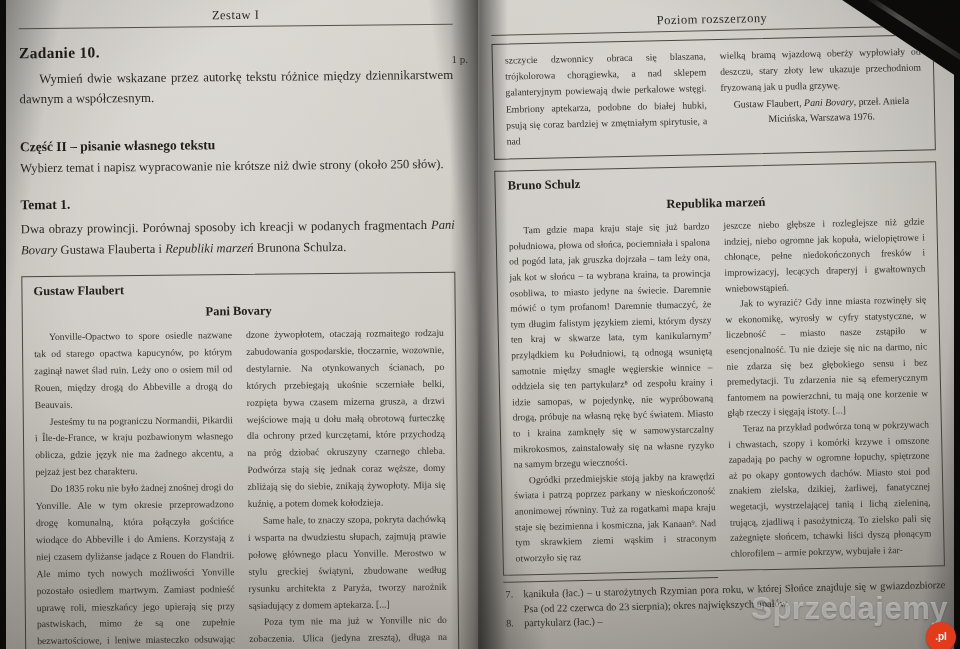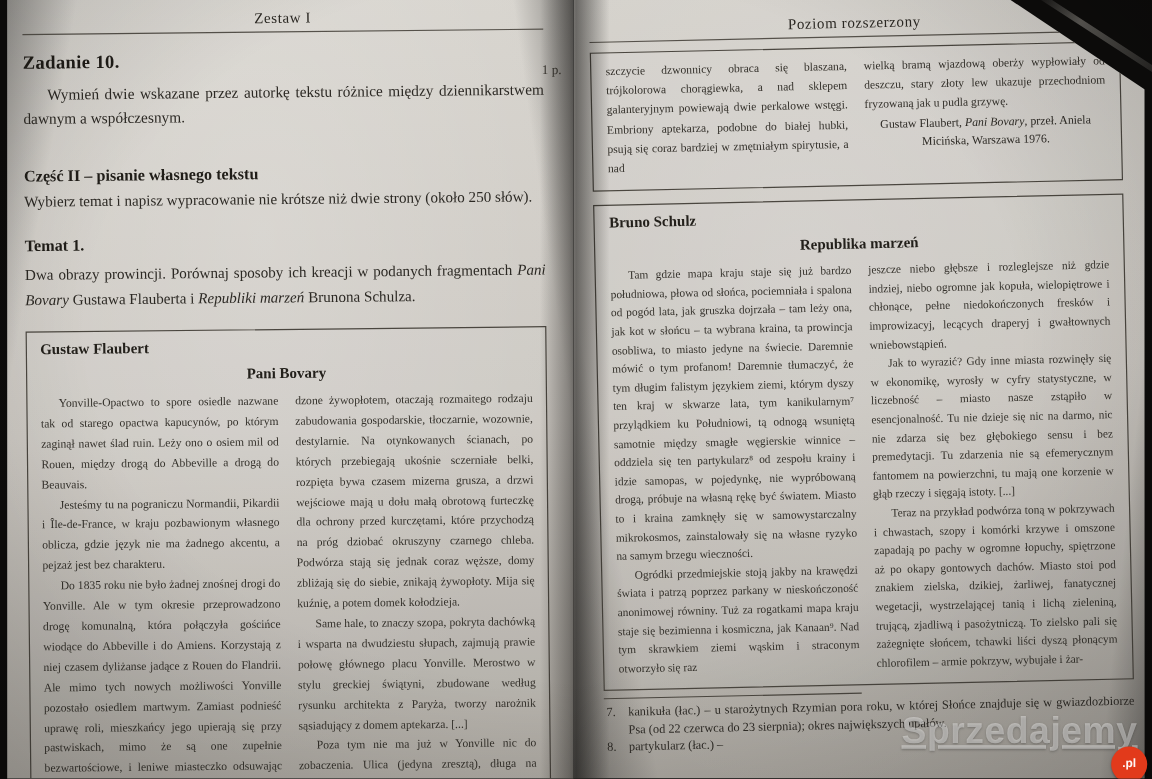--- a/index.html
+++ b/index.html
@@ -80,21 +80,20 @@
     position:absolute;left:852px;top:26px;width:128px;height:5px;z-index:4;pointer-events:none;
     transform:rotate(33deg);border-radius:3px;
     background:linear-gradient(90deg, rgba(185,181,173,0) 0%, rgba(185,181,173,0.45) 35%, rgba(185,181,173,0.12) 100%);
   }
   
   .watermark{
     position:absolute;right:12px;bottom:22px;z-index:10;pointer-events:none;
     font-family:"Liberation Sans","DejaVu Sans",sans-serif;font-weight:bold;
     font-size:31px;letter-spacing:0.5px;color:rgba(255,255,255,0.40);
     text-shadow:0 1px 2px rgba(0,0,0,0.25);
-    text-decoration:underline;
   }
   .wm-badge{
     position:absolute;right:-8px;top:-17px;width:30px;height:30px;border-radius:50%;
     background:#e23a1b;color:rgba(255,255,255,0.96);font-size:10px;line-height:30px;
     text-align:center;letter-spacing:0;text-shadow:none;box-shadow:0 1px 2px rgba(0,0,0,0.35);margin-top:48px;
   }
 </style>
 </head>
 <body>
 

